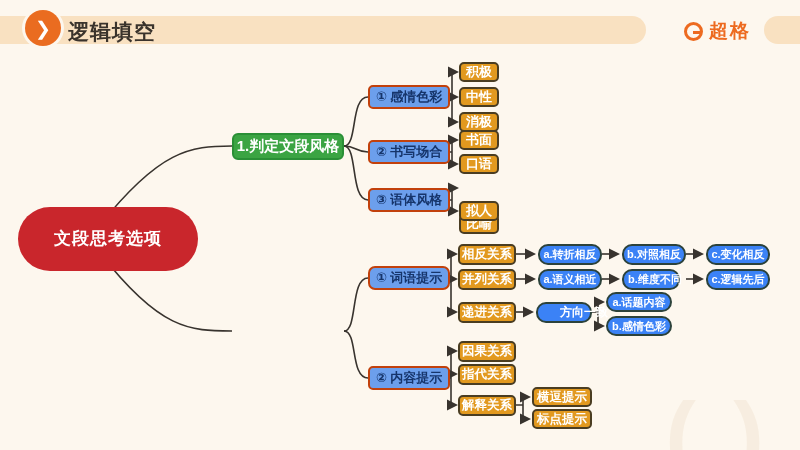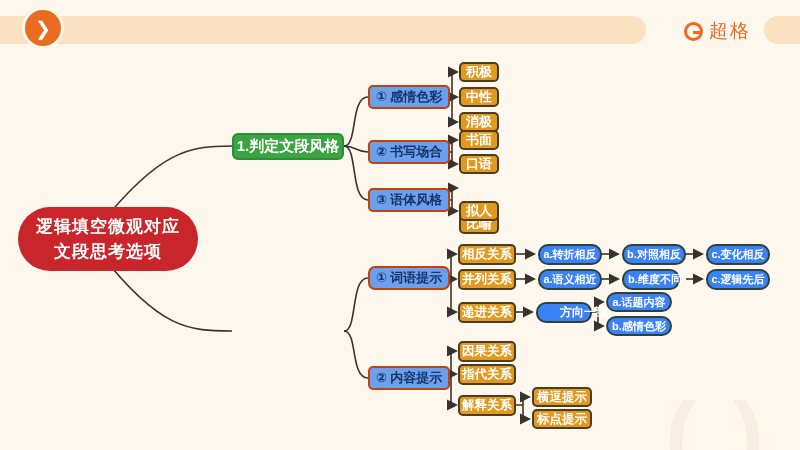--- a/index.html
+++ b/index.html
@@ -10,21 +10,21 @@
   .stripe{position:absolute;top:16px;height:28px;background:#f9e1c1;}
   .stripe.left{left:0;width:646px;border-radius:0 14px 14px 0;}
   .stripe.right{left:764px;width:36px;border-radius:14px 0 0 14px;}
   .hdr-circle{position:absolute;left:25px;top:10px;width:36px;height:36px;border-radius:50%;
     background:#ea6c20;display:flex;align-items:center;justify-content:center;
     color:#fff;font-weight:bold;font-size:19px;box-shadow:0 0 0 3px #fdf7ee;}
   .hdr-title{position:absolute;left:68px;top:18px;font-size:21px;font-weight:bold;color:#3a332c;letter-spacing:1px;}
   .brand{position:absolute;left:684px;top:18px;display:flex;align-items:center;gap:6px;}
   .brand-g{width:19px;height:19px;border:3px solid #ed6a1f;border-radius:50%;position:relative;box-sizing:border-box;}
   .brand-g::after{content:"";position:absolute;right:-1px;top:6px;width:8px;height:3px;background:#ed6a1f;}
-  .brand-t{font-size:19px;font-weight:normal;color:#ed6a1f;letter-spacing:2px;}
+  .brand-t{font-size:19px;font-weight:bold;color:#ed6a1f;letter-spacing:2px;}
 
   
   .n{position:absolute;display:flex;align-items:center;justify-content:center;
      font-weight:bold;box-sizing:border-box;white-space:nowrap;z-index:2;}
   .root{background:#c9262c;color:#fff;border-radius:34px;flex-direction:column;
         font-size:17px;line-height:1.5;letter-spacing:1px;}
   .green{background:#3ba443;border:2px solid #2a8f36;color:#fff;font-size:15px;border-radius:6px;}
   .blue{background:#6c9fec;border:2px solid #c2410c;color:#16356b;font-size:13px;border-radius:5px;}
   .org{background:#e2991f;border:2px solid #4a3d22;color:#fff;font-size:13px;border-radius:5px;}
   .org.rel{font-size:12.5px;}
@@ -36,20 +36,21 @@
     color:#e9d6bd;opacity:.28;letter-spacing:6px;z-index:0;}
 </style>
 </head>
 <body>
 
 <div id="stage">
 
   <div class="stripe left"></div>
   <div class="stripe right"></div>
   <div class="hdr-circle">❯</div>
+  <div class="hdr-title">逻辑填空</div>
   <div class="brand">
     <span class="brand-g"></span>
     <span class="brand-t">超格</span>
   </div>
 
   <div class="watermark">( )</div>
 
   <svg class="wires" width="800" height="450" viewBox="0 0 800 450">
     <defs>
       <marker id="ah" markerWidth="7" markerHeight="7" refX="5" refY="3.5" orient="auto">
@@ -92,21 +93,20 @@
       <path d="M686,279 L701,279" marker-end="url(#ah)"></path>
       <path d="M516,312 L531,312" marker-end="url(#ah)"></path>
       <path d="M598,302 L602,302" marker-end="url(#ah)"></path>
       <path d="M598,326 L602,326" marker-end="url(#ah)"></path>
       <path d="M523,397 L528,397" marker-end="url(#ah)"></path>
       <path d="M523,419 L528,419" marker-end="url(#ah)"></path>
     </g>
   </svg>
 
   <div class="n root" style="left:18px;top:207px;width:180px;height:64px;">
-    <span>逻辑填空微观对应</span>
     <span>文段思考选项</span>
   </div>
 
   <div class="n green" style="left:232px;top:133px;width:112px;height:27px;">1.判定文段风格</div>
 
   <div class="n blue" style="left:368px;top:85px;width:82px;height:24px;">① 感情色彩</div>
   <div class="n blue" style="left:368px;top:140px;width:82px;height:24px;">② 书写场合</div>
   <div class="n blue" style="left:368px;top:188px;width:82px;height:24px;">③ 语体风格</div>
 
   <div class="n org" style="left:459px;top:62px;width:40px;height:20px;">积极</div>

